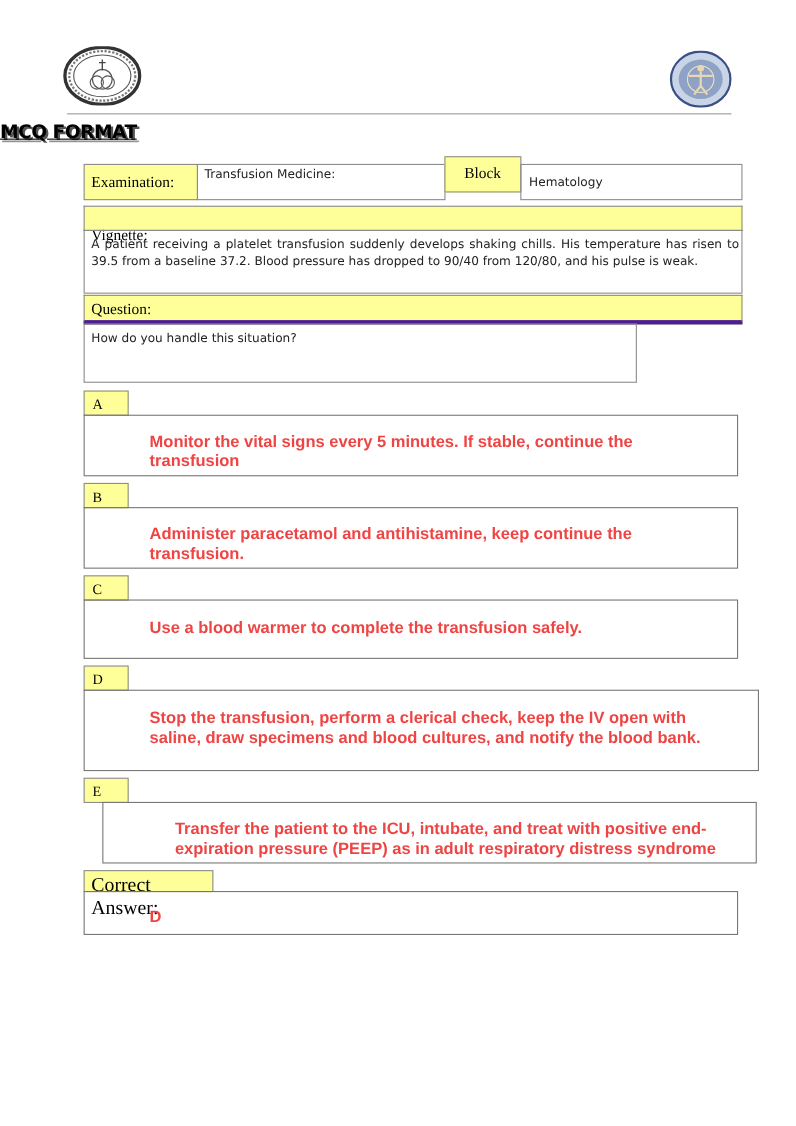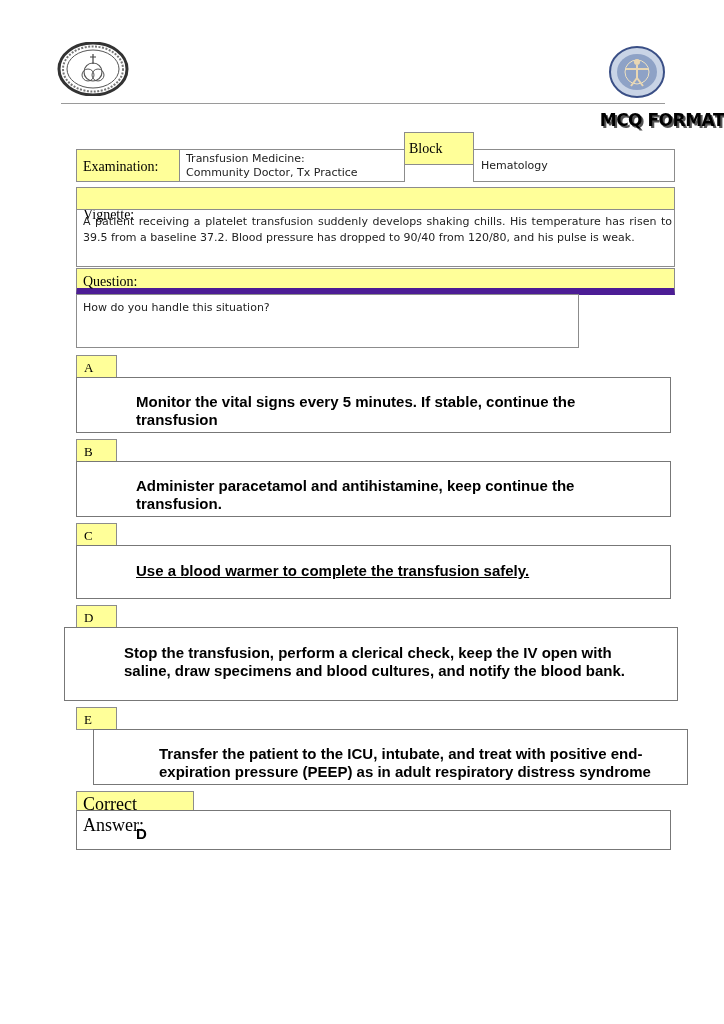--- a/index.html
+++ b/index.html
@@ -1,26 +1,26 @@
 <!DOCTYPE html>
 <html><head>
 <meta charset="utf-8">
 <style>
   html, body { margin:0; padding:0; background:#fff; }
   body { width:724px; height:1024px; position:relative; overflow:hidden; font-family:"DejaVu Sans", sans-serif; color:#000; }
   .abs { position:absolute; box-sizing:border-box; }
   .logo-left { left:57px; top:42px; width:72px; height:54px; }
   .logo-right { left:608px; top:46px; width:58px; height:52px; }
   .hrule { left:61px; top:103px; width:604px; height:1px; background:#9a9a9a; }
-  .title { left:0; top:110px; width:724px; text-align:right; font-family:"DejaVu Sans", sans-serif; font-weight:bold; font-size:17px; text-shadow:2px 2px 0 #555; letter-spacing:-0.5px; }
+  .title { left:0; top:110px; width:724px; text-align:left; font-family:"DejaVu Sans", sans-serif; font-weight:bold; font-size:17px; text-decoration:underline; text-shadow:2px 2px 0 #555; letter-spacing:-0.5px; }
   .yellow { background:#ffff99; }
   .border { border:1px solid #8c8c8c; }
   .serif { font-family:"Liberation Serif", serif; }
   .sans-sm { font-family:"DejaVu Sans", sans-serif; font-size:11px; color:#222; }
-  .opt-text { font-family:"Liberation Sans", sans-serif; font-weight:bold; font-size:15px; line-height:18px; color:#000000; }
+  .opt-text { font-family:"Liberation Sans", sans-serif; font-weight:bold; font-size:15px; line-height:18px; color:#ef4444; }
 </style>
 </head>
 <body>
 
 <div class="abs logo-left">
   <svg width="72" height="54" viewBox="0 0 72 54">
     <ellipse cx="36" cy="27" rx="34" ry="26" fill="#fff" stroke="#333" stroke-width="3"></ellipse>
     <ellipse cx="36" cy="27" rx="26" ry="19" fill="#fff" stroke="#555" stroke-width="1"></ellipse>
     <ellipse cx="36" cy="27" rx="30" ry="22.5" fill="none" stroke="#777" stroke-width="2" stroke-dasharray="2 1.5"></ellipse>
     <circle cx="36" cy="30" r="9" fill="none" stroke="#555" stroke-width="1.2"></circle>
@@ -38,48 +38,47 @@
     <path d="M29 19 L29 32 M18 23 L40 23 M29 32 L23 40 M29 32 L35 40" stroke="#e9d7b3" stroke-width="2"></path>
   </svg>
 </div>
 <div class="abs hrule"></div>
 
 <div class="abs title">MCQ FORMAT</div>
 
 <div class="abs border yellow serif" style="left:76px;top:149px;width:104px;height:33px;font-size:14px;padding:9px 0 4px 6px;font-family:Liberation Serif, serif;">Examination:</div>
 <div class="abs border sans-sm" style="left:179px;top:149px;width:226px;height:33px;padding:2px 0 11px 6px;line-height:14px;">
   <div>Transfusion Medicine:</div>
-  <div>Community Doctor, Tx Practice</div>
 </div>
-<div class="abs border yellow serif" style="left:404px;top:132px;width:70px;height:33px;font-size:14px;padding:8px 0 0 4px;">Block</div>
+<div class="abs border yellow serif" style="left:404px;top:142px;width:70px;height:33px;font-size:14px;padding:8px 0 0 17px;">Block</div>
 <div class="abs border sans-sm" style="left:473px;top:149px;width:202px;height:33px;padding:9px 0 0 7px;">Hematology</div>
 
 <div class="abs border yellow serif" style="left:76px;top:187px;width:599px;height:23px;font-size:14px;padding:19px 0 0 6px;border-bottom:1px solid #333;">Vignette:</div>
 <div class="abs border sans-sm" style="left:76px;top:209px;width:599px;height:58px;padding:4px 2px 0 6px;line-height:16px;text-align:justify;">A patient receiving a platelet transfusion suddenly develops shaking chills.  His temperature has risen to 39.5 from a baseline 37.2.  Blood pressure has dropped to 90/40 from 120/80, and his pulse is weak.</div>
 
-<div class="abs border yellow serif" style="left:76px;top:268px;width:599px;height:27px;font-size:14px;padding:5px 0 0 6px;border-bottom:7px solid #4c1d95;">Question:</div>
+<div class="abs border yellow serif" style="left:76px;top:268px;width:599px;height:27px;font-size:14px;padding:5px 0 0 6px;border-bottom:4px solid #4c1d95;">Question:</div>
 <div class="abs border sans-sm" style="left:76px;top:294px;width:503px;height:54px;padding:6px 0 0 6px;">How do you handle this situation?</div>
 
 <div class="abs border yellow serif" style="left:76px;top:355px;width:41px;height:23px;font-size:13px;padding:4px 0 0 7px;">A</div>
 <div class="abs border" style="left:76px;top:377px;width:595px;height:56px;border-color:#777;">
   <div class="abs opt-text" style="left:59px;top:15px;width:500px;">Monitor the vital signs every 5 minutes.  If stable, continue the transfusion</div>
 </div>
 
 <div class="abs border yellow serif" style="left:76px;top:439px;width:41px;height:23px;font-size:13px;padding:4px 0 0 7px;">B</div>
 <div class="abs border" style="left:76px;top:461px;width:595px;height:56px;border-color:#777;">
   <div class="abs opt-text" style="left:59px;top:15px;width:490px;">Administer paracetamol and antihistamine, keep continue the transfusion.</div>
 </div>
 
 <div class="abs border yellow serif" style="left:76px;top:523px;width:41px;height:23px;font-size:13px;padding:4px 0 0 7px;">C</div>
 <div class="abs border" style="left:76px;top:545px;width:595px;height:54px;border-color:#777;">
-  <div class="abs opt-text" style="left:59px;top:16px;width:520px;text-decoration:underline;">Use a blood warmer to complete the transfusion safely.</div>
+  <div class="abs opt-text" style="left:59px;top:16px;width:520px;">Use a blood warmer to complete the transfusion safely.</div>
 </div>
 
 <div class="abs border yellow serif" style="left:76px;top:605px;width:41px;height:23px;font-size:13px;padding:4px 0 0 7px;">D</div>
-<div class="abs border" style="left:64px;top:627px;width:614px;height:74px;border-color:#777;">
+<div class="abs border" style="left:76px;top:627px;width:614px;height:74px;border-color:#777;">
   <div class="abs opt-text" style="left:59px;top:16px;width:525px;">Stop the transfusion, perform a clerical check, keep the IV open with saline, draw specimens and blood cultures, and notify the blood bank.</div>
 </div>
 
 <div class="abs border yellow serif" style="left:76px;top:707px;width:41px;height:23px;font-size:13px;padding:4px 0 0 7px;">E</div>
 <div class="abs border" style="left:76px;top:729px;width:595px;height:56px;border-color:#777;margin-left:17px;">
   <div class="abs opt-text" style="left:65px;top:15px;width:530px;">Transfer the patient to the ICU, intubate, and treat with positive end-expiration pressure (PEEP) as in adult respiratory distress syndrome</div>
 </div>
 
 <div class="abs border yellow serif" style="left:76px;top:791px;width:118px;height:20px;font-size:18px;padding:2px 0 0 6px;">Correct Answer:</div>
 <div class="abs border" style="left:76px;top:810px;width:595px;height:40px;border-color:#777;">

